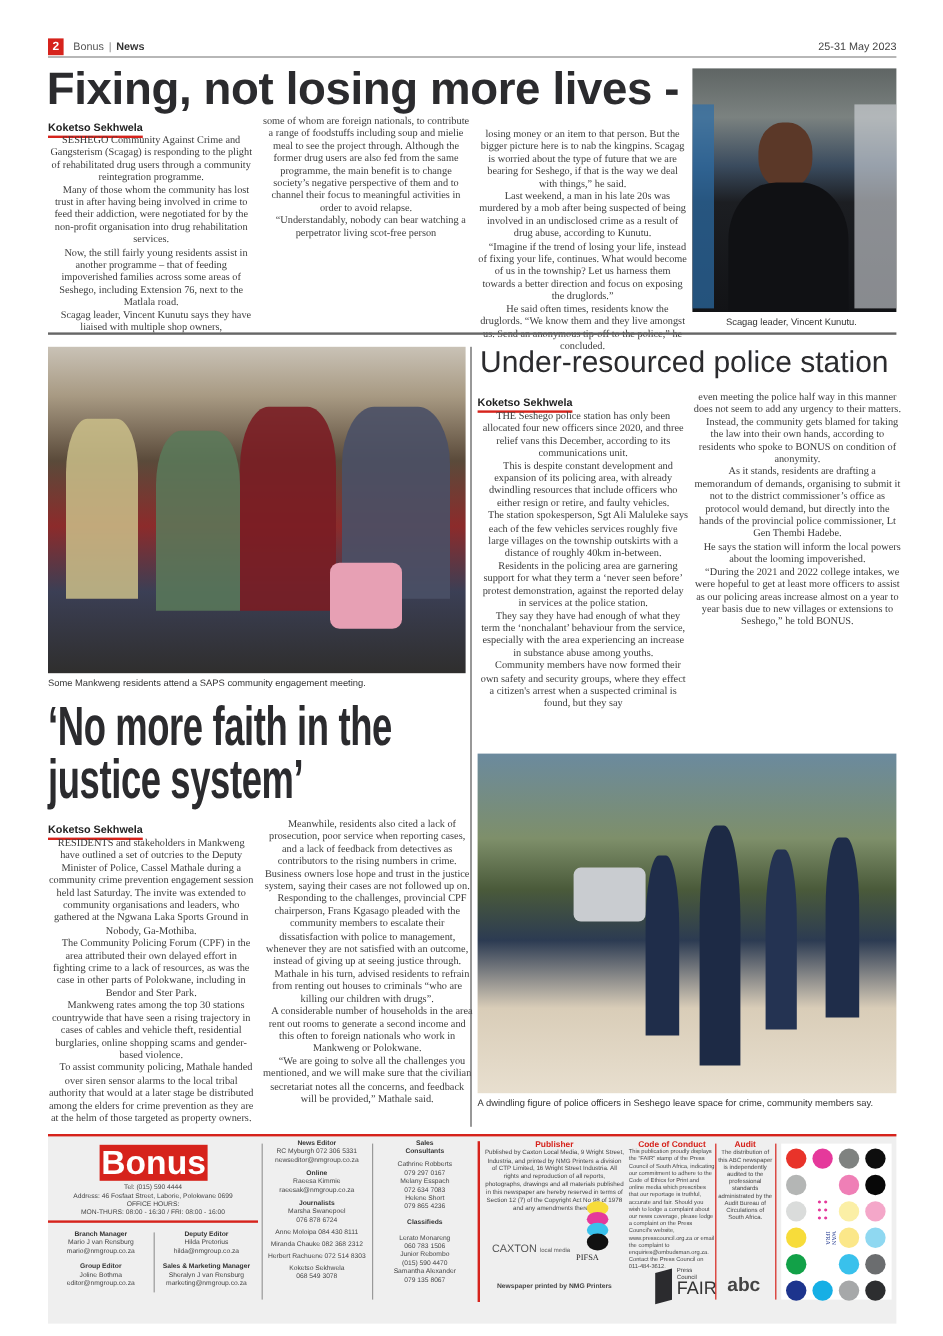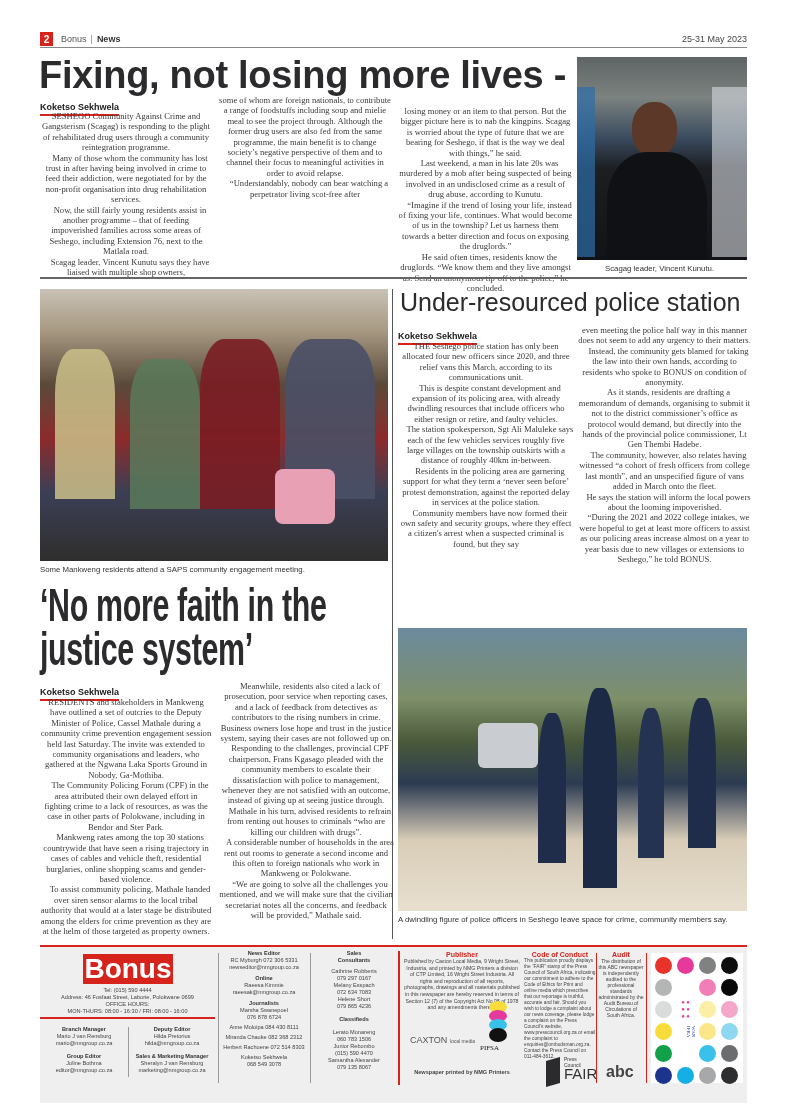--- a/index.html
+++ b/index.html
@@ -41,21 +41,21 @@
   <span class="byline">Koketso Sekhwela</span>
 </div>
 <div class="abs col" style="left:40px;top:111px;width:172px">
   <p class="first">SESHEGO Community Against Crime and Gangsterism (Scagag) is responding to the plight of rehabilitated drug users through a community reintegration programme.</p>
   <p>Many of those whom the community has lost trust in after having being involved in crime to feed their addiction, were negotiated for by the non-profit organisation into drug rehabilitation services.</p>
   <p>Now, the still fairly young residents assist in another programme – that of feeding impoverished families across some areas of Seshego, including Extension 76, next to the Matlala road.</p>
   <p>Scagag leader, Vincent Kunutu says they have liaised with multiple shop owners,</p>
 </div>
 <div class="abs col" style="left:219px;top:95px;width:172px">
   <p class="first">some of whom are foreign nationals, to contribute a range of foodstuffs including soup and mielie meal to see the project through. Although the former drug users are also fed from the same programme, the main benefit is to change society’s negative perspective of them and to channel their focus to meaningful activities in order to avoid relapse.</p>
-  <p>“Understandably, nobody can bear watching a perpetrator living scot-free after</p>
+  <p>“Understandably, nobody can bear watching a perpetrator living scot-free person</p>
 </div>
 <div class="abs col" style="left:398px;top:106px;width:175px">
   <p class="first">losing money or an item to that person. But the bigger picture here is to nab the kingpins. Scagag is worried about the type of future that we are bearing for Seshego, if that is the way we deal with things,” he said.</p>
   <p>Last weekend, a man in his late 20s was murdered by a mob after being suspected of being involved in an undisclosed crime as a result of drug abuse, according to Kunutu.</p>
   <p>“Imagine if the trend of losing your life, instead of fixing your life, continues. What would become of us in the township? Let us harness them towards a better direction and focus on exposing the druglords.”</p>
   <p>He said often times, residents know the druglords. “We know them and they live amongst us. Send an anonymous tip-off to the police,” he concluded.</p>
 </div>
 <div class="abs photo" style="left:577px;top:57px;width:170px;height:203px;background:linear-gradient(180deg,#5f6564 0%,#7b8280 20%,#3a4b5e 40%,#1c1e22 55%,#121316 100%)">
   <div style="position:absolute;left:55px;top:45px;width:45px;height:55px;border-radius:45%;background:#5b3828"></div>
   <div style="position:absolute;left:30px;top:95px;width:100px;height:120px;border-radius:40% 40% 0 0;background:#101114"></div>
@@ -94,31 +94,31 @@
   <p>“We are going to solve all the challenges you mentioned, and we will make sure that the civilian secretariat notes all the concerns, and feedback will be provided,” Mathale said.</p>
 </div>
 
 <div class="abs vrule" style="left:392px;top:289px;height:650px"></div>
 
 <h1 class="abs" style="left:400px;top:288px;font-family:'Liberation Sans',sans-serif;font-weight:normal;font-size:25px;color:#2b2b2e">Under-resourced police station</h1>
 <div class="abs" style="left:398px;top:325px">
   <span class="byline">Koketso Sekhwela</span>
 </div>
 <div class="abs col" style="left:398px;top:341px;width:176px">
-  <p class="first">THE Seshego police station has only been allocated four new officers since 2020, and three relief vans this March, according to its communications unit.</p>
+  <p class="first">THE Seshego police station has only been allocated four new officers since 2020, and three relief vans this December, according to its communications unit.</p>
   <p>This is despite constant development and expansion of its policing area, with already dwindling resources that include officers who either resign or retire, and faulty vehicles.</p>
   <p>The station spokesperson, Sgt Ali Maluleke says each of the few vehicles services roughly five large villages on the township outskirts with a distance of roughly 40km in-between.</p>
   <p>Residents in the policing area are garnering support for what they term a ‘never seen before’ protest demonstration, against the reported delay in services at the police station.</p>
+  <p>They say they have had enough of what they term the ‘nonchalant’ behaviour from the service, especially with the area experiencing an increase in substance abuse among youths.</p>
   <p>Community members have now formed their own safety and security groups, where they effect a citizen's arrest when a suspected criminal is found, but they say</p>
 </div>
 <div class="abs col" style="left:577px;top:325px;width:175px">
   <p class="first">even meeting the police half way in this manner does not seem to add any urgency to their matters.</p>
   <p>Instead, the community gets blamed for taking the law into their own hands, according to residents who spoke to BONUS on condition of anonymity.</p>
   <p>As it stands, residents are drafting a memorandum of demands, organising to submit it not to the district commissioner’s office as protocol would demand, but directly into the hands of the provincial police commissioner, Lt Gen Thembi Hadebe.</p>
-  <p>The community, however, also relates having witnessed “a cohort of fresh officers from college last month”, and an unspecified figure of vans added in March onto the fleet.</p>
   <p>He says the station will inform the local powers about the looming impoverished.</p>
   <p>“During the 2021 and 2022 college intakes, we were hopeful to get at least more officers to assist as our policing areas increase almost on a year to year basis due to new villages or extensions to Seshego,” he told BONUS.</p>
 </div>
 <div class="abs photo" style="left:398px;top:628px;width:349px;height:283px;background:linear-gradient(180deg,#6b8a9e 0%,#7e8f6a 25%,#4a5a3a 40%,#2c3b52 55%,#d9cdb8 75%,#e8dfcf 100%)">
   <div style="position:absolute;left:80px;top:95px;width:60px;height:45px;background:#c9ccd0;border-radius:6px"></div>
   <div style="position:absolute;left:140px;top:85px;width:28px;height:150px;background:#1f2d4a;border-radius:40% 40% 0 0"></div>
   <div style="position:absolute;left:185px;top:60px;width:34px;height:200px;background:#1d2a45;border-radius:40% 40% 0 0"></div>
   <div style="position:absolute;left:240px;top:80px;width:26px;height:150px;background:#243352;border-radius:40% 40% 0 0"></div>
   <div style="position:absolute;left:290px;top:70px;width:28px;height:150px;background:#1f2d4a;border-radius:40% 40% 0 0"></div>
 </div>

